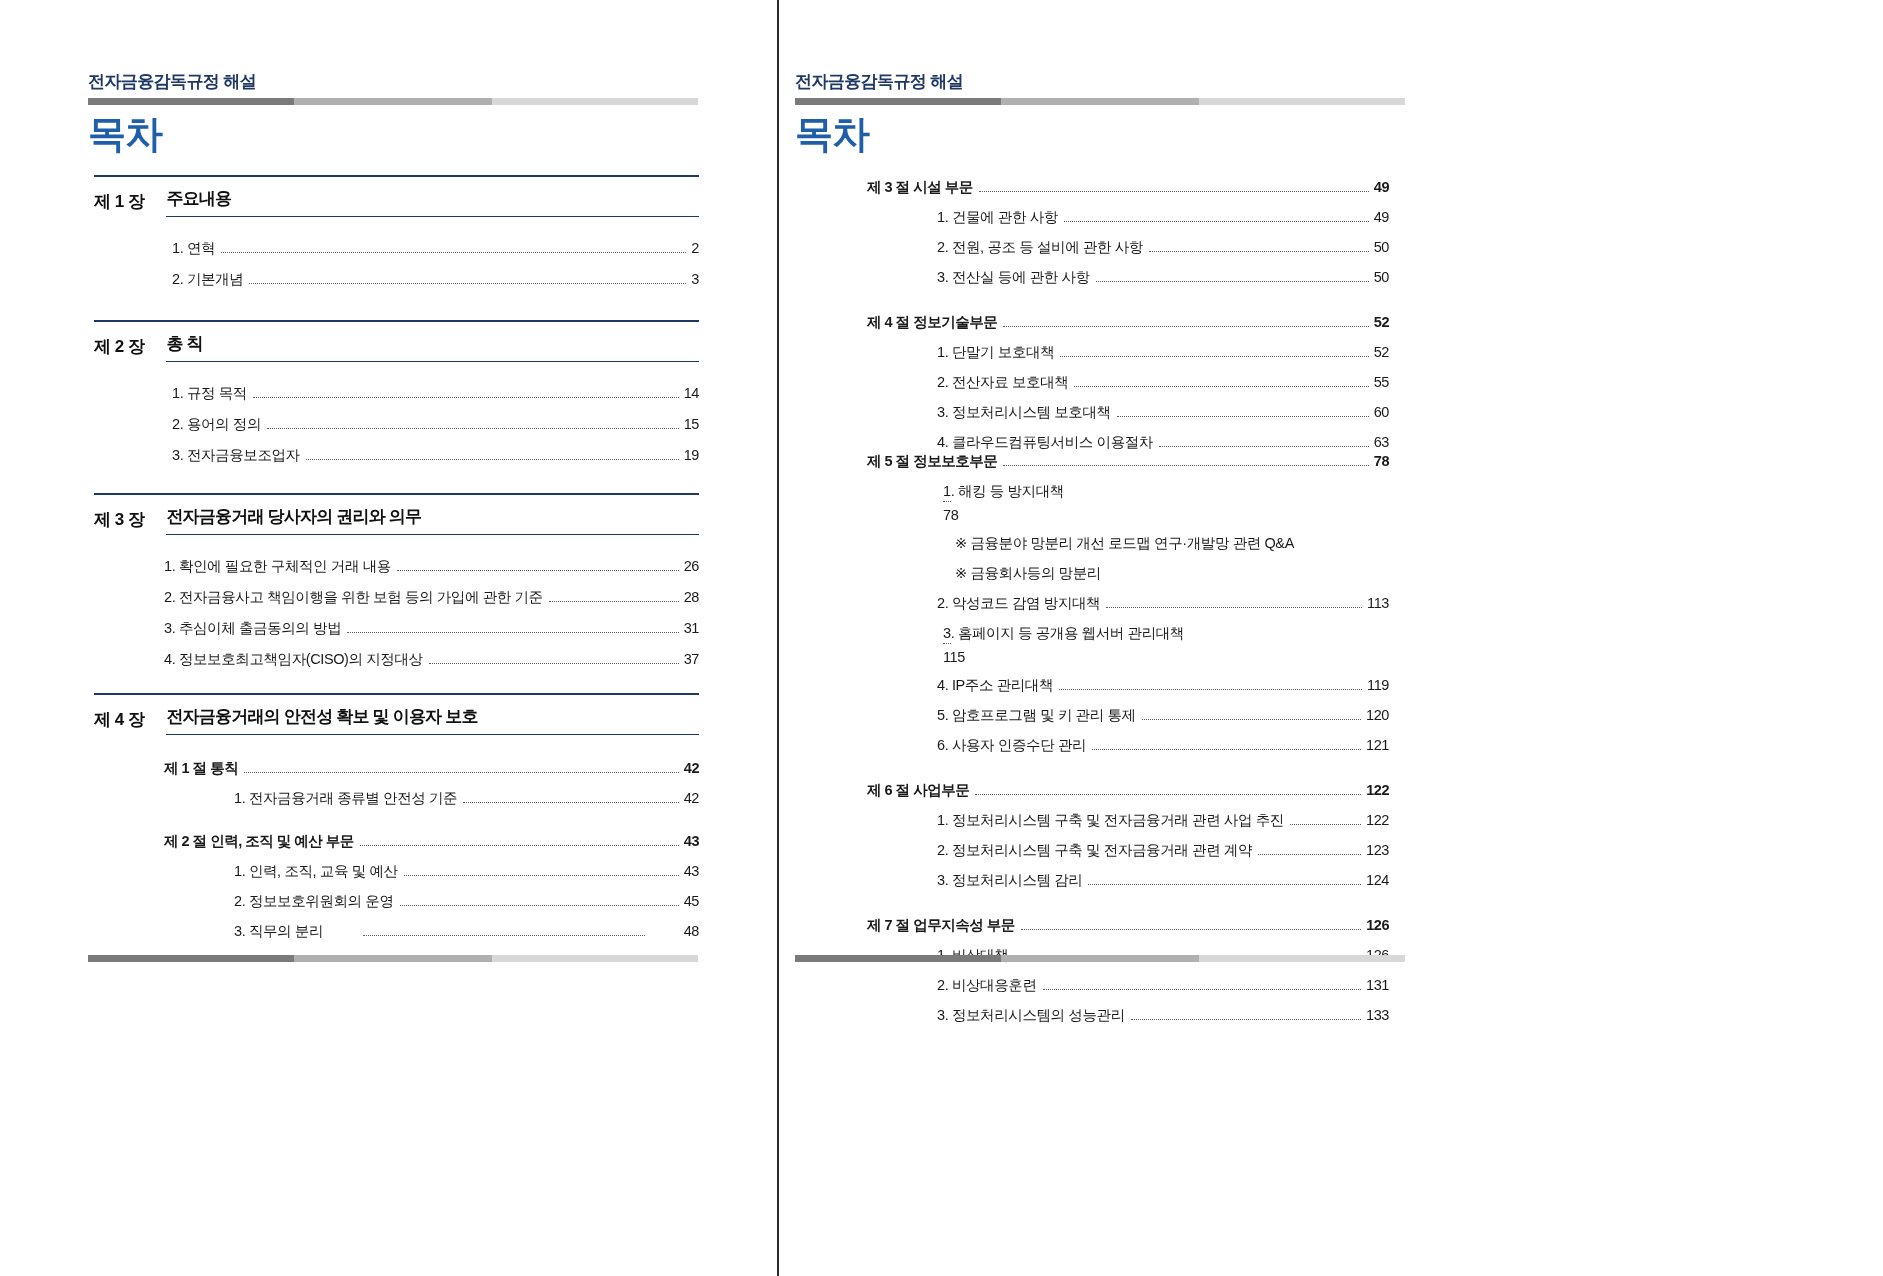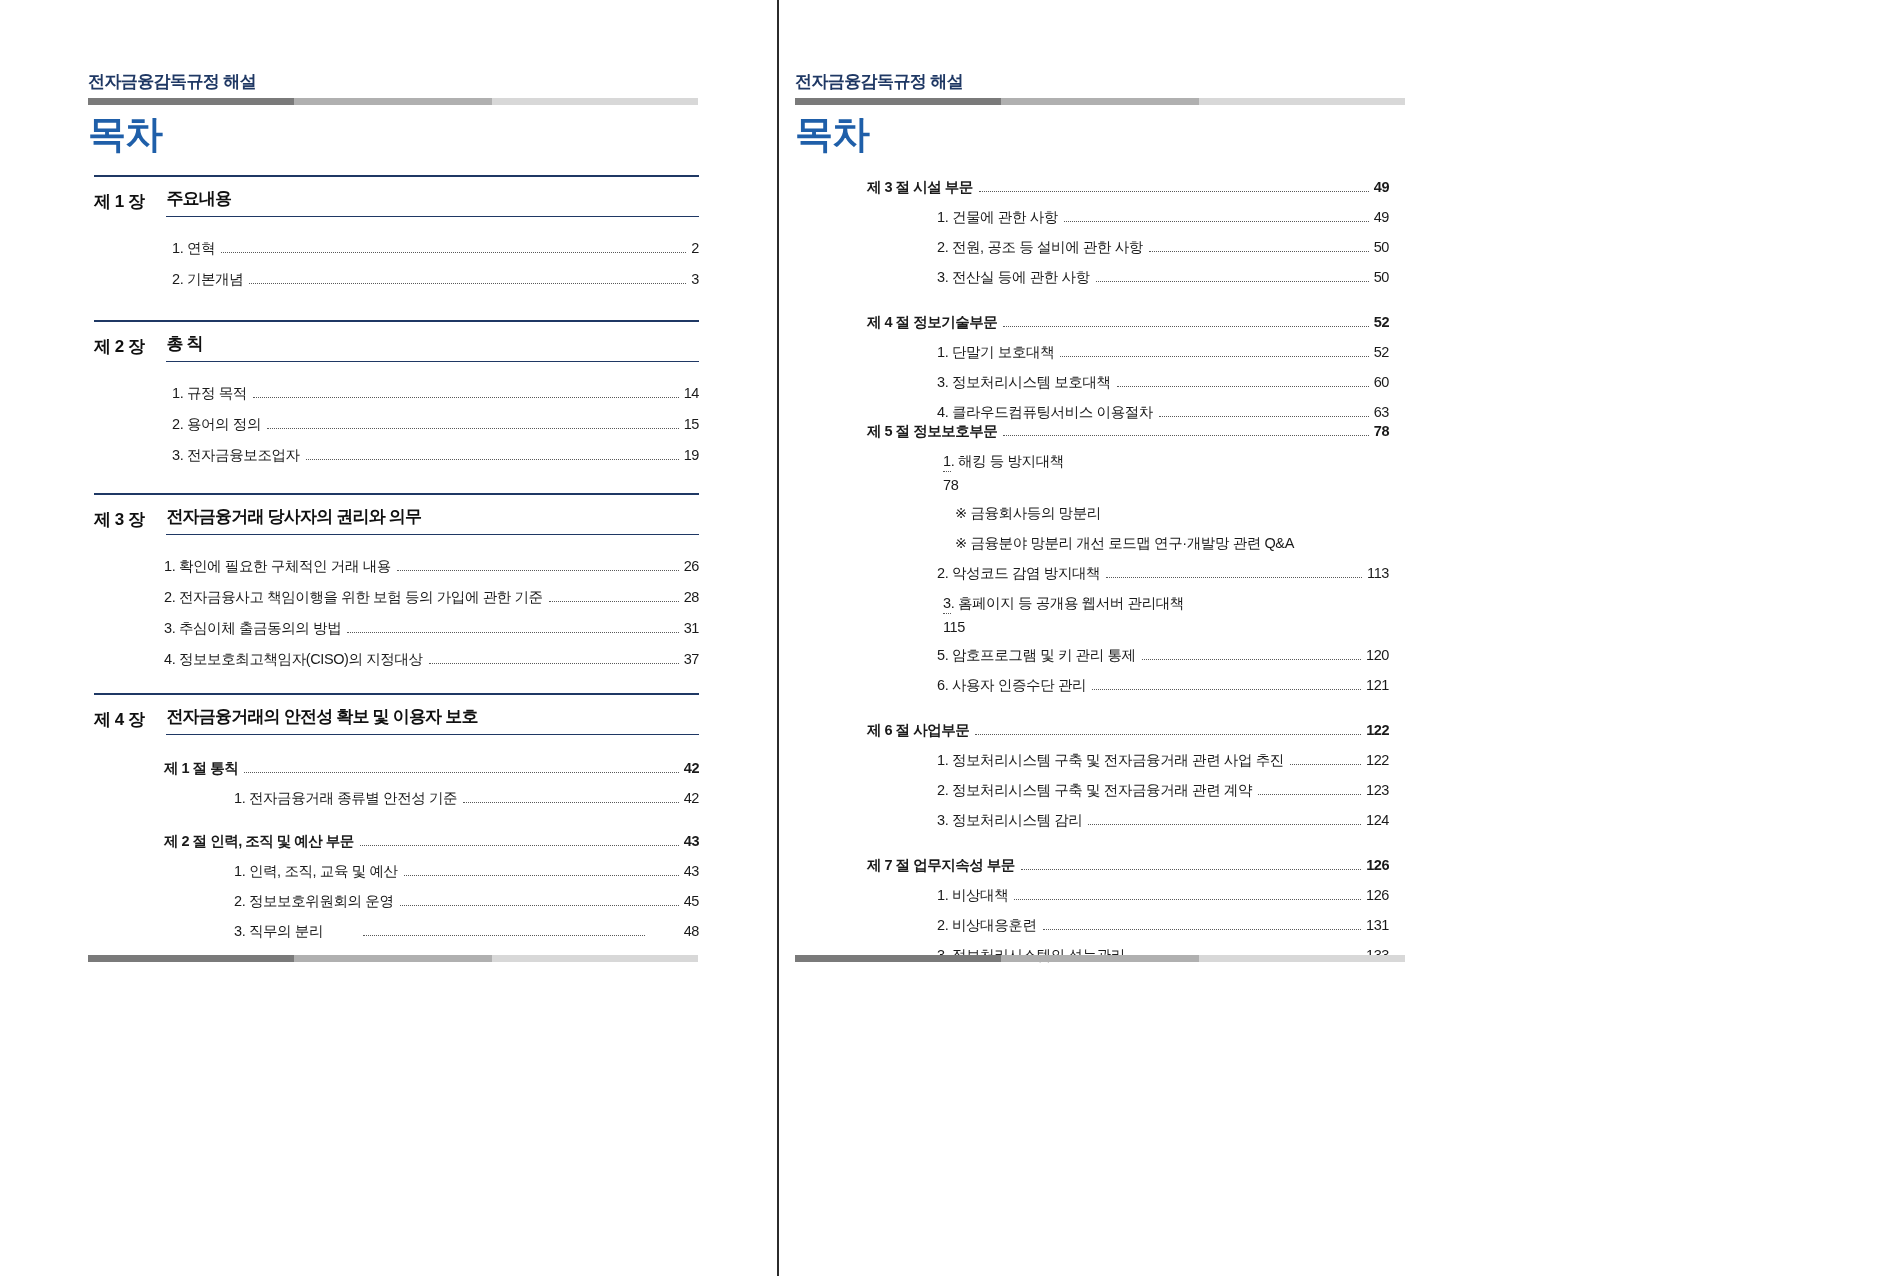--- a/index.html
+++ b/index.html
@@ -325,20 +325,25 @@
           <span class="lbl">제 4 절  정보기술부문</span>
           <span class="dots"></span>
           <span class="pg">52</span>
         </div>
         <div class="entry lvl-item" style="padding-left:70px; margin-bottom:11px;">
           <span class="lbl">1. 단말기 보호대책</span>
           <span class="dots"></span>
           <span class="pg">52</span>
         </div>
         <div class="entry lvl-item" style="padding-left:70px; margin-bottom:11px;">
+          <span class="lbl">2. 전산자료 보호대책</span>
+          <span class="dots"></span>
+          <span class="pg">55</span>
+        </div>
+        <div class="entry lvl-item" style="padding-left:70px; margin-bottom:11px;">
           <span class="lbl">3. 정보처리시스템 보호대책</span>
           <span class="dots"></span>
           <span class="pg">60</span>
         </div>
         <div class="entry lvl-item" style="padding-left:70px; ">
           <span class="lbl">4. 클라우드컴퓨팅서비스 이용절차</span>
           <span class="dots"></span>
           <span class="pg">63</span>
         </div>
       </div>
@@ -348,34 +353,39 @@
           <span class="lbl">제 5 절  정보보호부문</span>
           <span class="dots"></span>
           <span class="pg">78</span>
         </div>
         <div class="entry lvl-item" style="padding-left:70px; margin-bottom:11px;flex-direction:column;">
           <span class="lbl">1. 해킹 등 방지대책</span>
           <span class="dots"></span>
           <span class="pg">78</span>
         </div>
         <div class="entry lvl-note nodots" style="padding-left:88px; margin-bottom:11px;">
+          <span class="lbl">※ 금융분야 망분리 개선 로드맵 연구·개발망 관련 Q&amp;A</span>
+        </div>
+        <div class="entry lvl-note nodots" style="padding-left:88px; margin-bottom:11px;">
           <span class="lbl">※ 금융회사등의 망분리</span>
-        </div>
-        <div class="entry lvl-note nodots" style="padding-left:88px; margin-bottom:11px;">
-          <span class="lbl">※ 금융분야 망분리 개선 로드맵 연구·개발망 관련 Q&amp;A</span>
         </div>
         <div class="entry lvl-item" style="padding-left:70px; margin-bottom:11px;">
           <span class="lbl">2. 악성코드 감염 방지대책</span>
           <span class="dots"></span>
           <span class="pg">113</span>
         </div>
         <div class="entry lvl-item" style="padding-left:70px; margin-bottom:11px;flex-direction:column;">
           <span class="lbl">3. 홈페이지 등 공개용 웹서버 관리대책</span>
           <span class="dots"></span>
           <span class="pg">115</span>
+        </div>
+        <div class="entry lvl-item" style="padding-left:70px; margin-bottom:11px;">
+          <span class="lbl">4. IP주소 관리대책</span>
+          <span class="dots"></span>
+          <span class="pg">119</span>
         </div>
         <div class="entry lvl-item" style="padding-left:70px; margin-bottom:11px;">
           <span class="lbl">5. 암호프로그램 및 키 관리 통제</span>
           <span class="dots"></span>
           <span class="pg">120</span>
         </div>
         <div class="entry lvl-item" style="padding-left:70px; margin-bottom:26px;">
           <span class="lbl">6. 사용자 인증수단 관리</span>
           <span class="dots"></span>
           <span class="pg">121</span>

